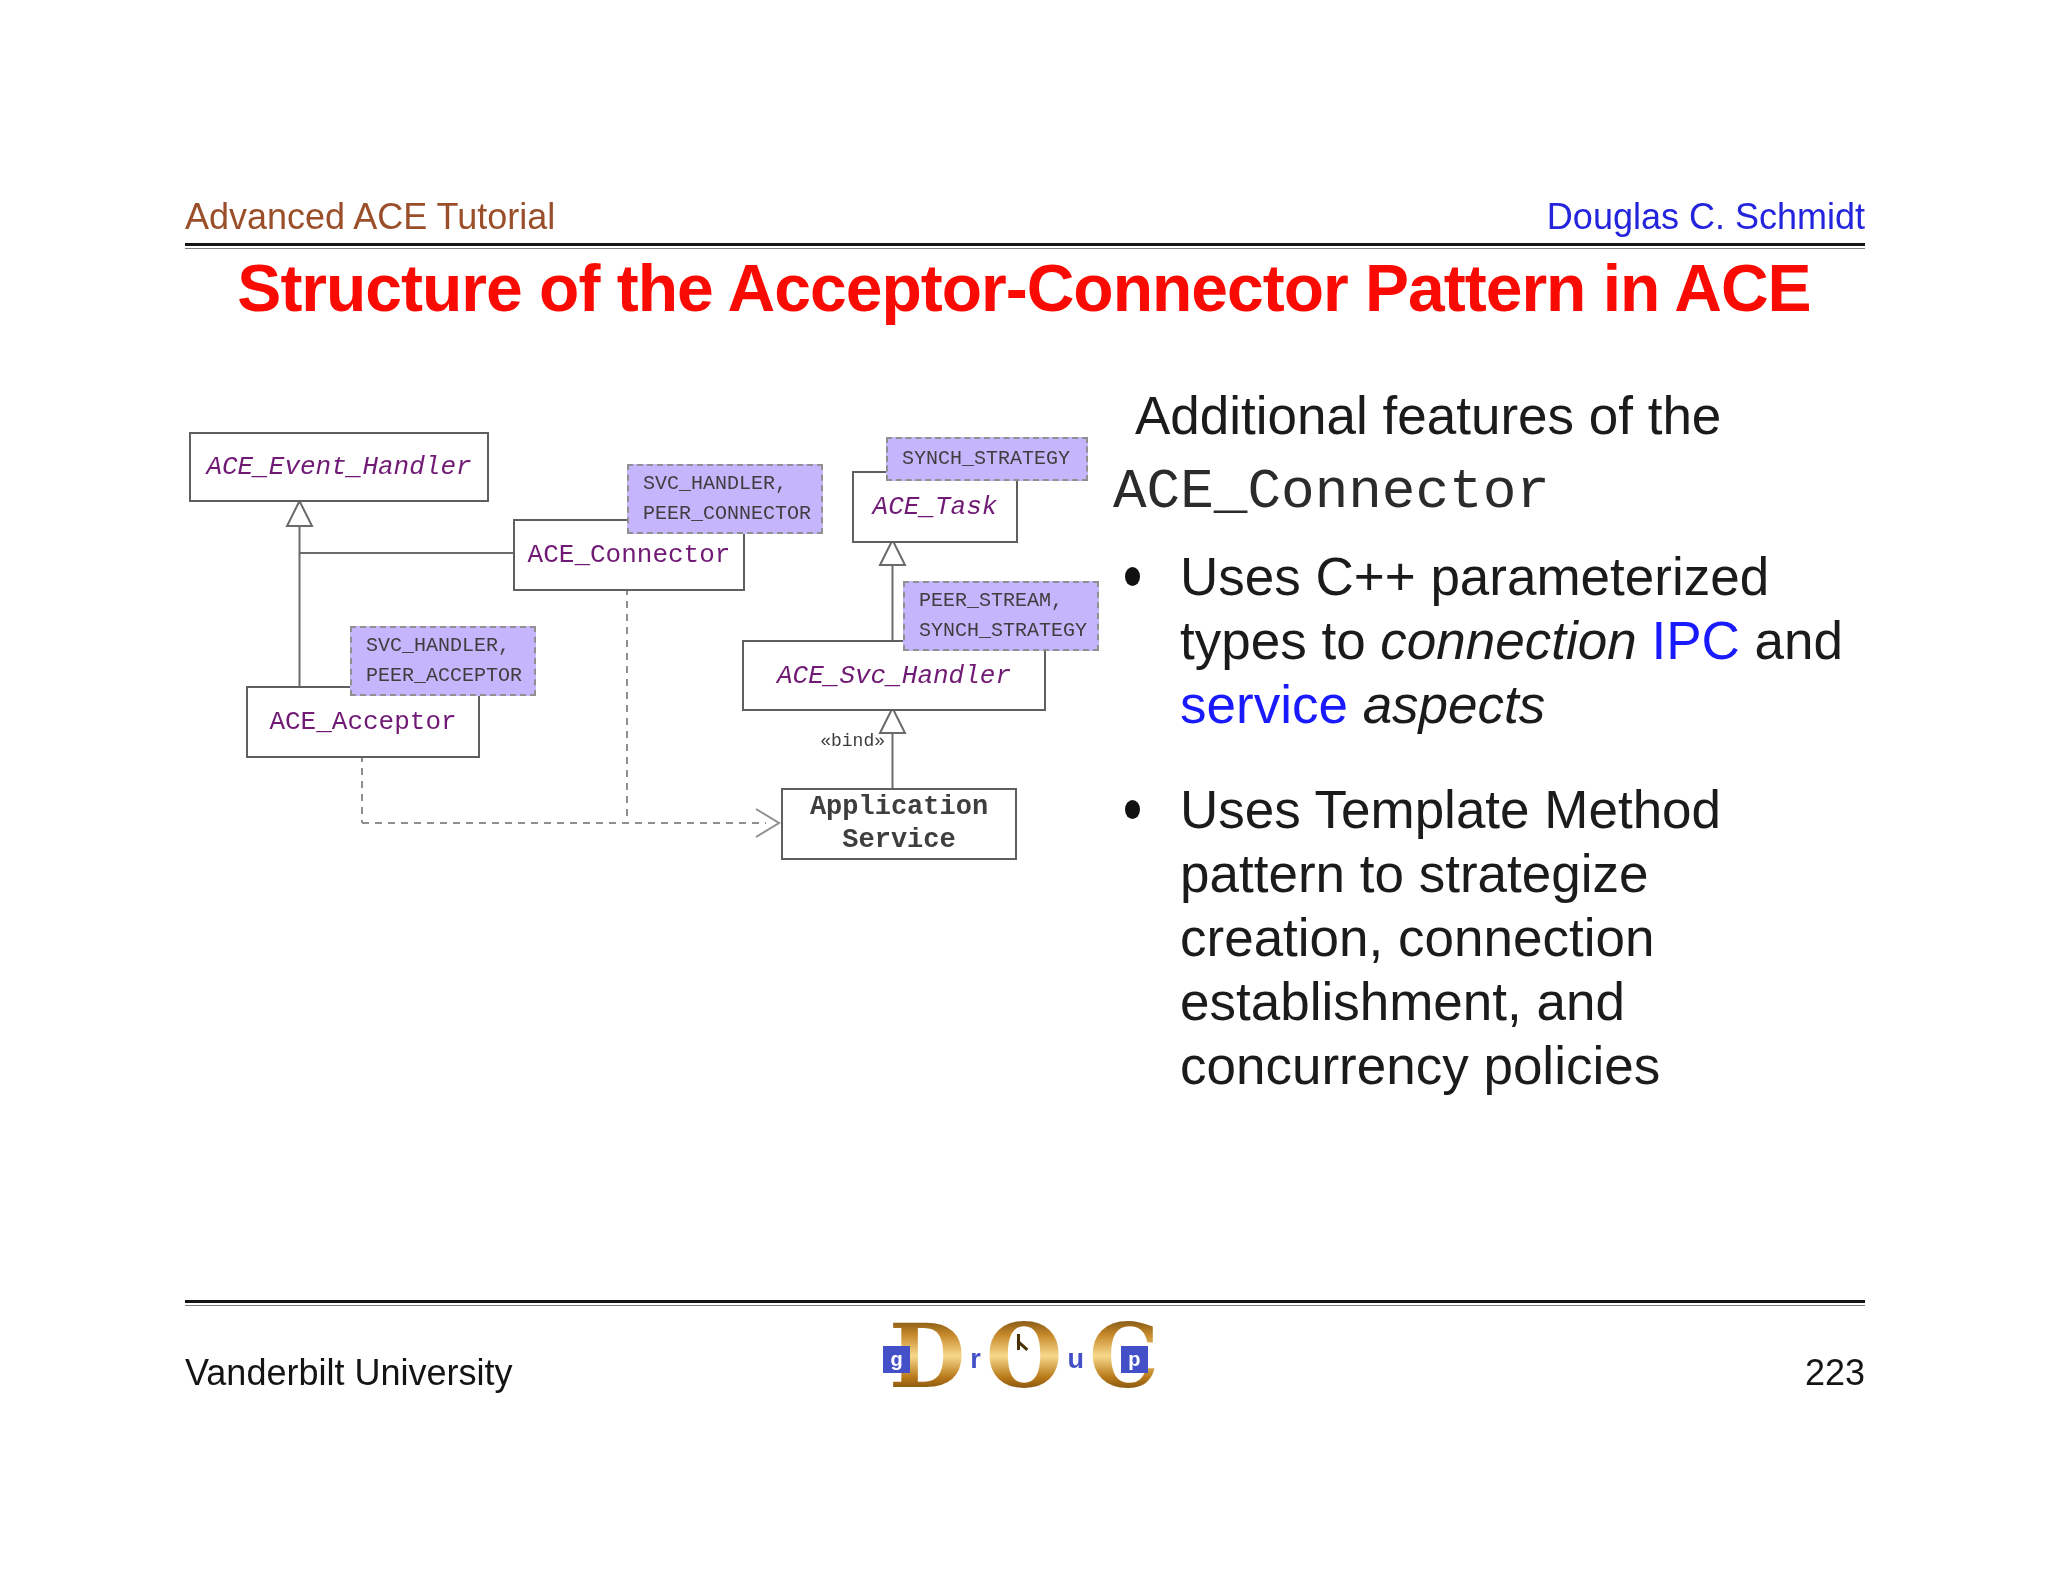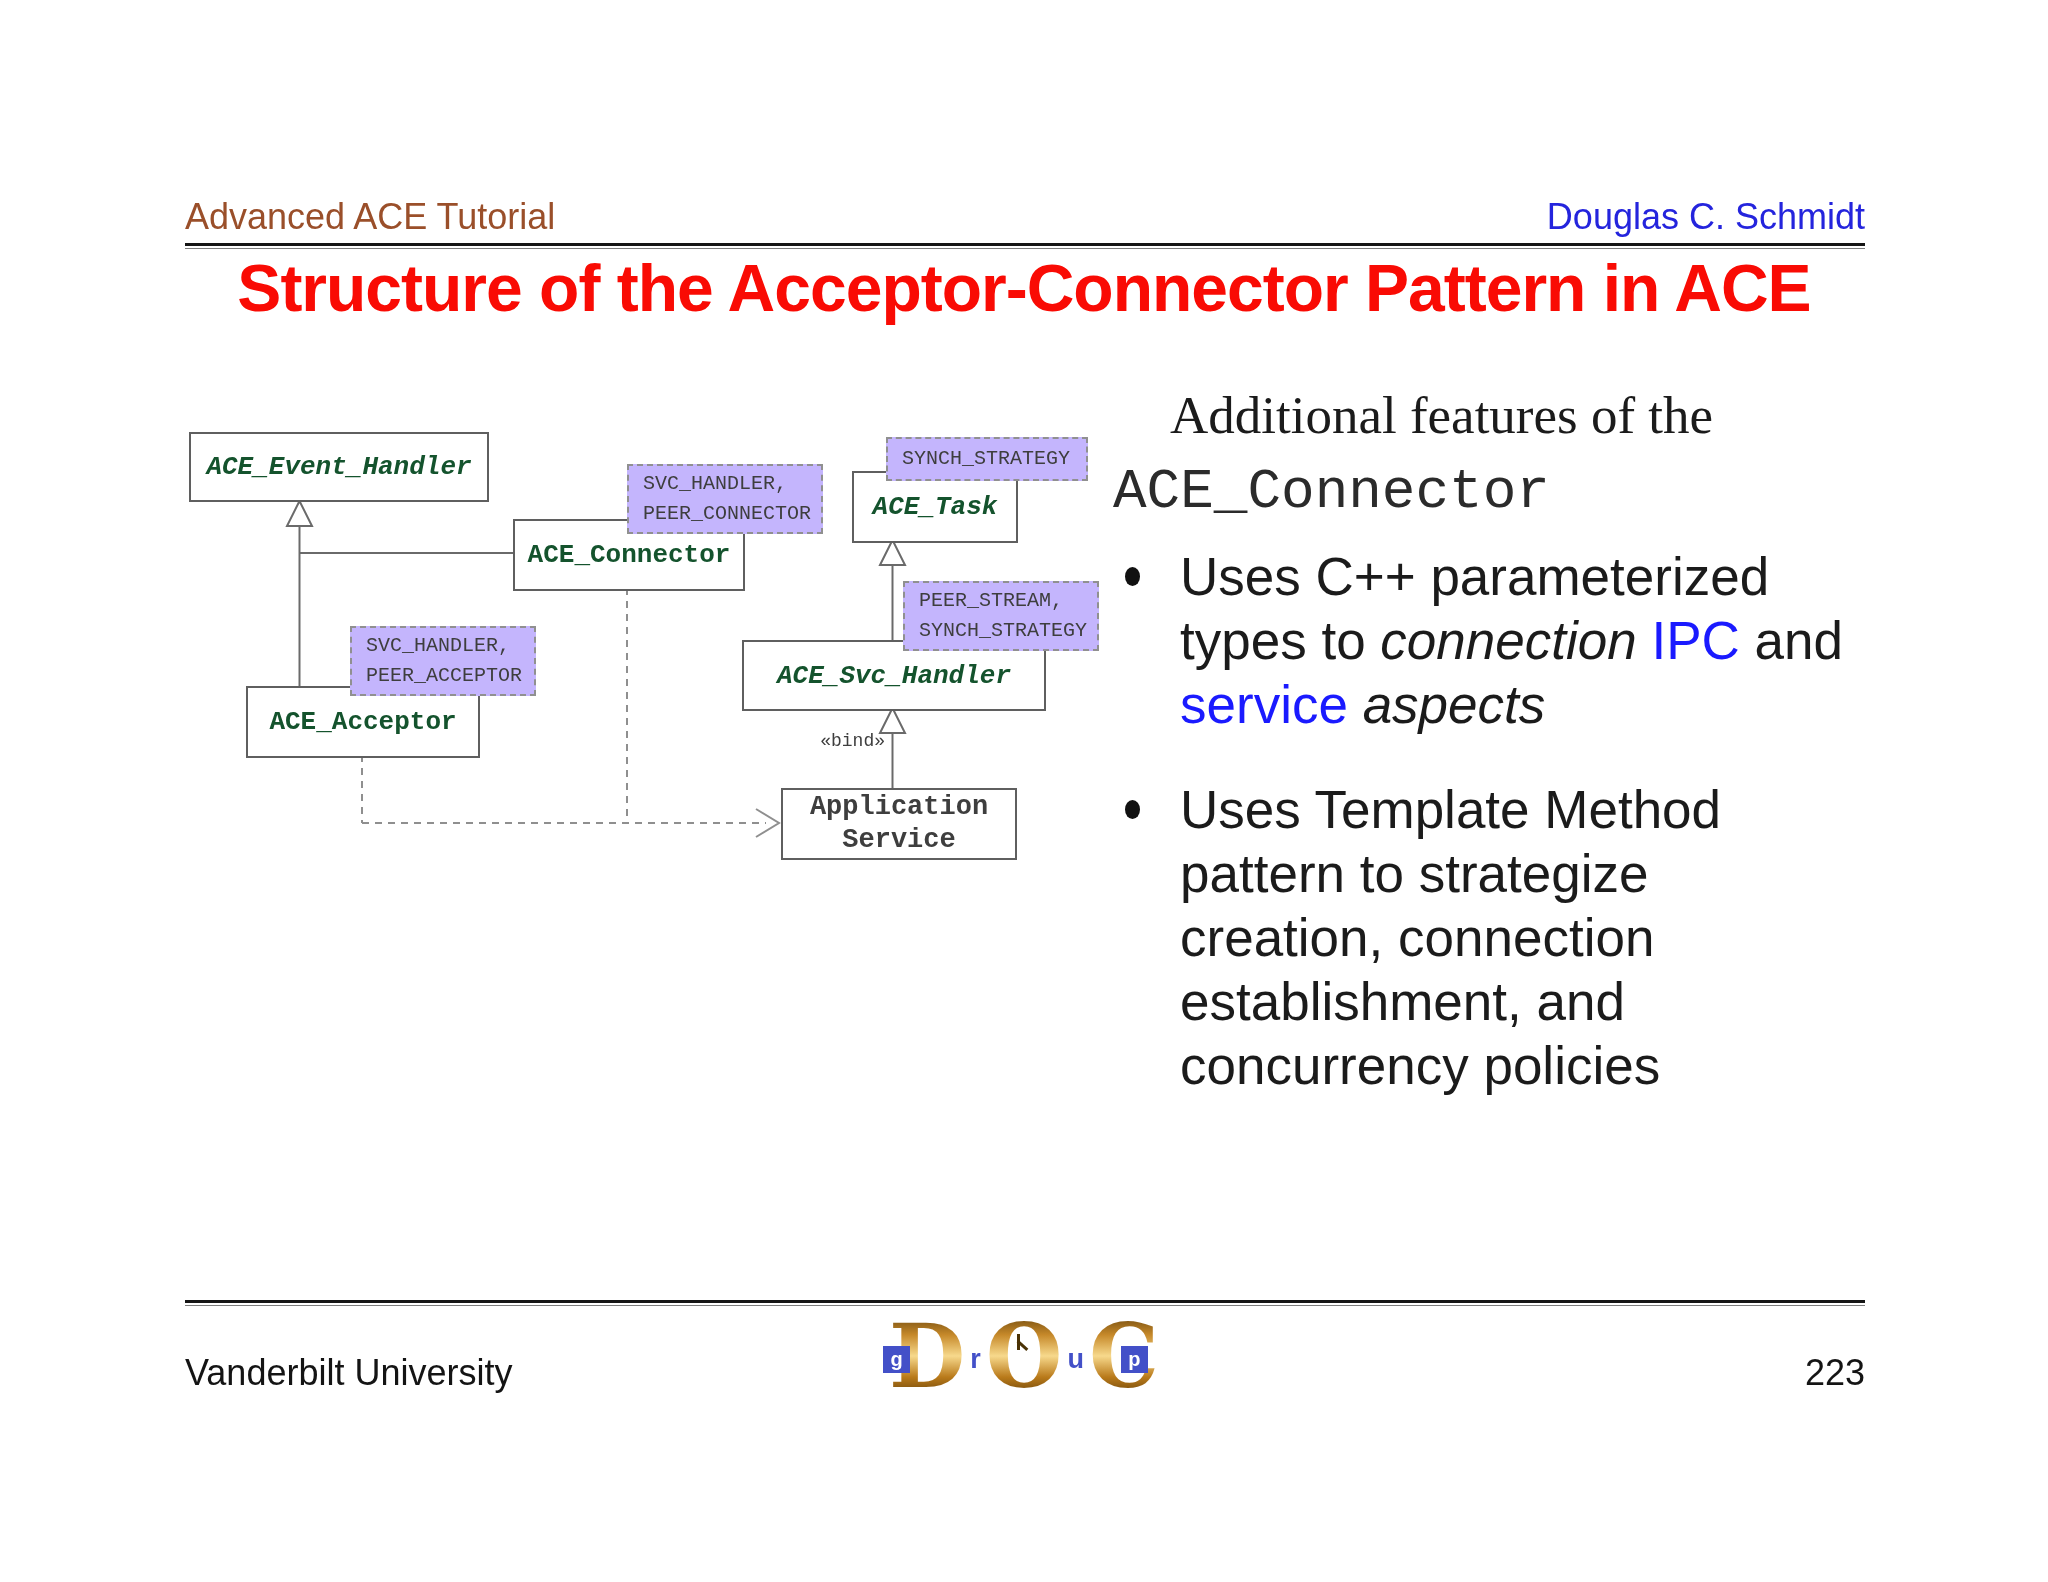--- a/index.html
+++ b/index.html
@@ -20,21 +20,21 @@
   .title {
     position:absolute; left:0; right:0; top:250px; text-align:center;
     font-size:66px; font-weight:bold; color:#f90b04; white-space:nowrap; letter-spacing:-1px;
   }
 
   
   .wires { position:absolute; left:0; top:0; z-index:1; }
   .ubox {
     position:absolute; z-index:2; background:#ffffff; border:2px solid #5f5f5f;
     display:flex; align-items:center; justify-content:center;
-    font-family:"Liberation Mono", monospace; font-weight:bold; font-size:26px; color:#14532d;
+    font-family:"Liberation Mono", monospace; font-weight:normal; font-size:26px; color:#701a75;
     white-space:nowrap;
   }
   .ubox.it { font-style:italic; }
   .ubox.plain {
     font-weight:bold; color:#3e3e3e; font-size:27px; flex-direction:column; line-height:33px;
   }
   .ubox.plain .tline { text-align:center; }
   .dbox {
     position:absolute; z-index:3; background:#c4b5fd; border:2px dashed #909090;
     display:flex; flex-direction:column; justify-content:center; padding-left:14px; box-sizing:border-box;
@@ -51,21 +51,21 @@
   .dbox-acceptor     { left:350px; top:626px; width:186px; height:70px; }
   .dbox-task         { left:886px; top:437px; width:202px; height:44px; }
   .dbox-svc          { left:903px; top:581px; width:196px; height:70px; }
   .bind-label {
     position:absolute; left:795px; top:731px; width:90px; z-index:4; text-align:right;
     font-family:"Liberation Mono", monospace; font-size:18px; color:#3e3e3e;
   }
 
   
   .heading1 {
-    position:absolute; left:1170px; top:385px; font-size:53px; color:#1b1b1b; white-space:nowrap;font-family:Liberation Serif, serif;
+    position:absolute; left:1135px; top:385px; font-size:53px; color:#1b1b1b; white-space:nowrap;
   }
   .heading2 {
     position:absolute; left:1113px; top:460px; font-size:56px; color:#2b2b2b;
     font-family:"Liberation Mono", monospace; white-space:nowrap;
   }
   .bullet { position:absolute; left:1125px; z-index:2; }
   .bullet-1 { top:545px; }
   .bullet-2 { top:778px; }
   .bullet .dot {
     position:absolute; left:0; top:22px; width:15px; height:19px; border-radius:50%; background:#111111;

